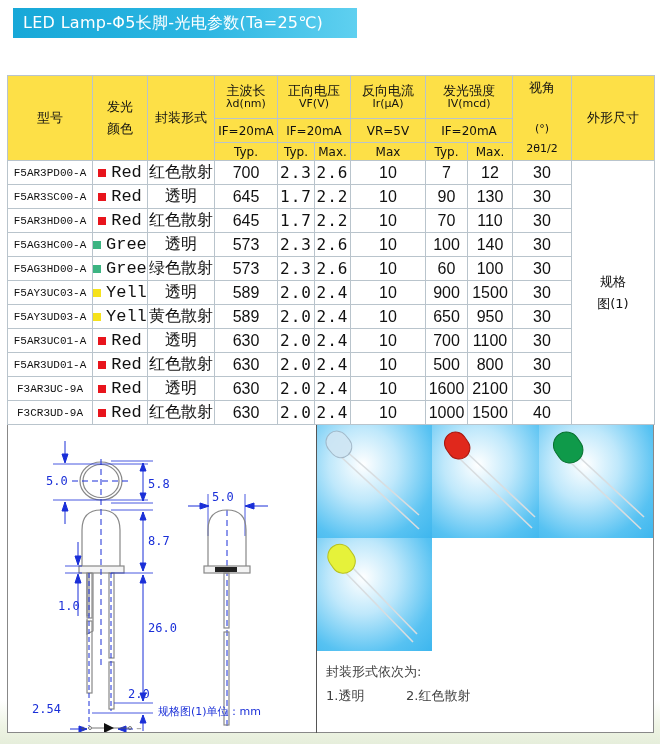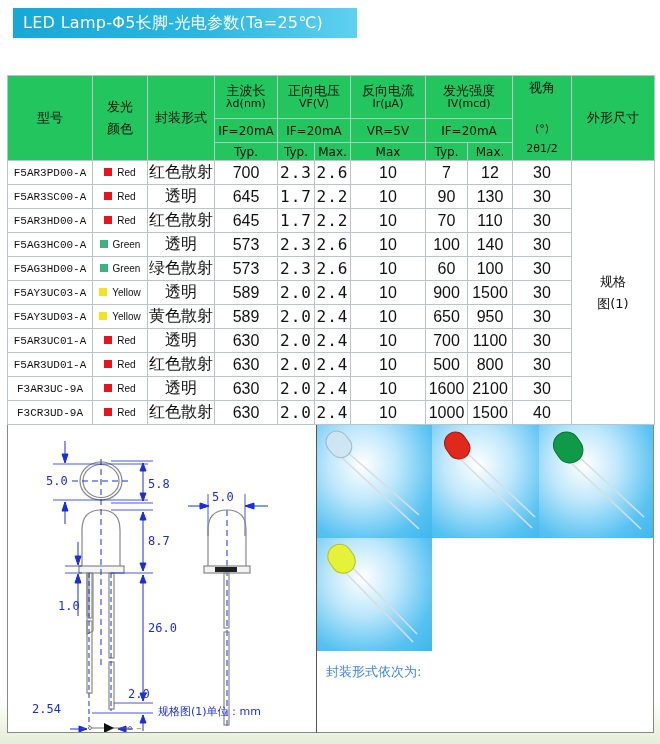--- a/index.html
+++ b/index.html
@@ -1,40 +1,40 @@
 <!DOCTYPE html>
 <html><head>
 <meta charset="utf-8">
 <style>
   html,body{margin:0;padding:0;}
   body{width:660px;height:744px;position:relative;overflow:hidden;background:#ffffff;font-family:"DejaVu Sans","Liberation Sans",sans-serif;color:#111;}
   .bg-bottom{position:absolute;left:0;top:700px;width:660px;height:44px;background:linear-gradient(180deg,#ffffff 0%,#eef4e4 60%,#e6eedb 100%);}
   .banner{position:absolute;left:13px;top:8px;width:344px;height:30px;background:linear-gradient(90deg,#17a8d8 0%,#2cb6e2 55%,#5fd0f0 100%);color:#fff;font-size:16px;line-height:30px;padding-left:10px;box-sizing:border-box;letter-spacing:0.3px;white-space:nowrap;}
   table.spec{position:absolute;left:7px;top:75px;border-collapse:collapse;width:647px;table-layout:fixed;font-size:12px;}
   table.spec th, table.spec td{border:1px solid #b9c4cc;text-align:center;vertical-align:middle;padding:0;overflow:hidden;white-space:nowrap;}
-  table.spec thead th{background:#22c55e;font-weight:normal;color:#111;}
+  table.spec thead th{background:#fde047;font-weight:normal;color:#111;}
   table.spec thead tr.h1 th{height:42px;}
   table.spec thead tr.h2 th{height:23px;}
   table.spec thead tr.h3 th{height:17px;text-align:center;}
   .hmain{font-size:13px;line-height:14px;display:block;}
   .hsub{font-size:11px;line-height:12px;display:block;}
   table.spec tbody td{height:23px;background:#fff;}
   td.model{text-align:left;padding-left:4px;font-family:Liberation Mono, monospace;font-size:11px;}
-  td.color{text-align:left;padding-left:4px;font-size:10px;font-family:Liberation Sans, sans-serif;}
+  td.color{text-align:left;padding-left:4px;font-size:17px;font-family:Liberation Mono, monospace;}
   .swatch{display:inline-block;width:8px;height:8px;margin-right:5px;vertical-align:0px;}
   td.pkg{font-size:16px;}
   td.spec-ref{font-size:13px;line-height:22px;background:#fff;}
   td.num{font-family:"Liberation Sans",sans-serif;font-size:16px;}
   td.mono{font-family:"DejaVu Sans Mono","Liberation Mono",monospace;font-size:16px;letter-spacing:1px;}
   .panel{position:absolute;left:7px;top:425px;width:647px;height:308px;border:1px solid #888;border-top:none;box-sizing:border-box;background:#fff;}
   .divider{position:absolute;left:316px;top:425px;width:1px;height:308px;background:#555;}
   .drawing{position:absolute;left:8px;top:426px;width:307px;height:306px;}
   .photos{position:absolute;left:317px;top:425px;width:336px;height:226px;}
   .tile{position:absolute;width:115px;height:113px;background:radial-gradient(ellipse at 40% 35%,#ffffff 0%,#bfe8fb 35%,#57c2f2 75%,#3db6ee 100%);overflow:hidden;}
-  .caption{position:absolute;left:326px;top:660px;width:300px;font-size:13px;line-height:24px;color:#3b82f6;}
+  .caption{position:absolute;left:326px;top:660px;width:300px;font-size:13px;line-height:24px;color:#404040;}
   .caption .row{display:flex;}
   .caption .row span{display:inline-block;}
   .cap-c1{width:80px;}
 </style>
 </head>
 <body>
 
 <div class="bg-bottom"></div>
 
 <div class="banner">
@@ -380,13 +380,17 @@
       <line x1="26" y1="32" x2="96" y2="104" stroke="#d8dde0" stroke-width="1.6"></line>
       <g transform="rotate(-35 24 20)">
           <rect x="12" y="6" width="24" height="30" rx="12" ry="12" fill="#e6f23a" stroke="#b8c220" stroke-width="1"></rect>
         </g>
     </svg>
   </div>
 </div>
 
 <div class="caption">
   <div>封装形式依次为:</div>
+  <div class="row">
+    <span class="cap-c1">1.透明</span>
+    <span>2.红色散射</span>
+  </div>
 </div>
 
 </body></html>

